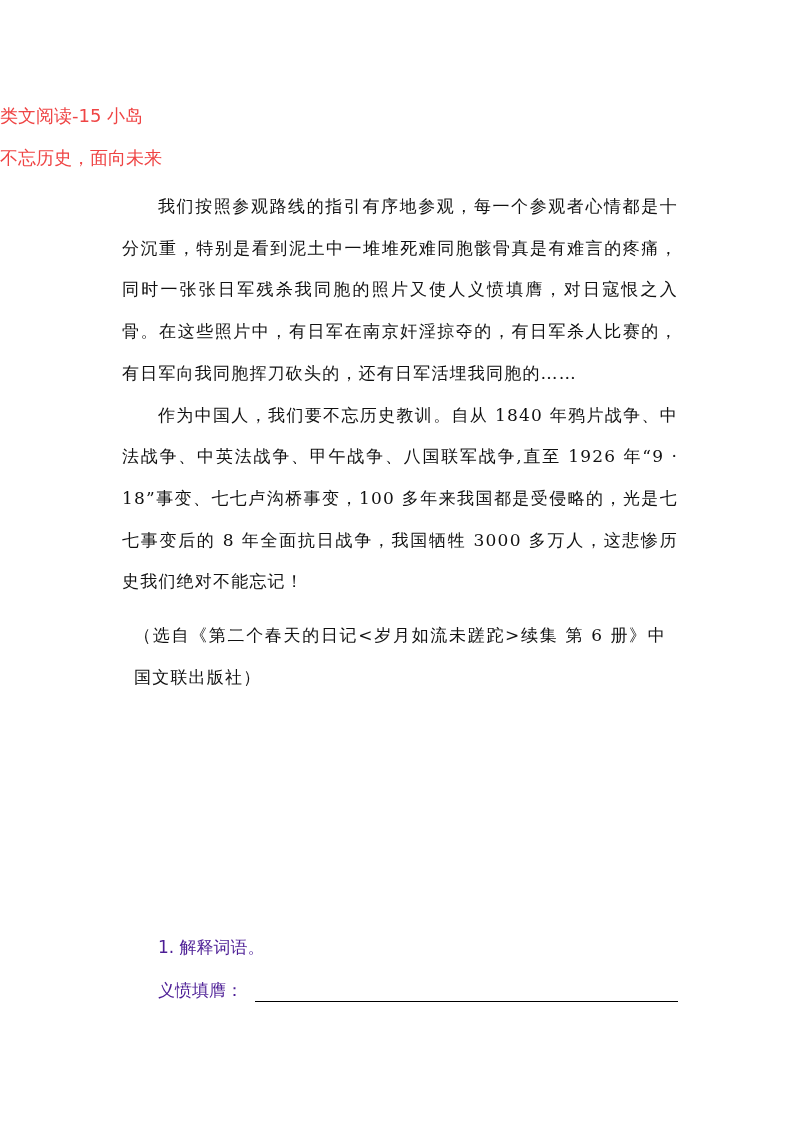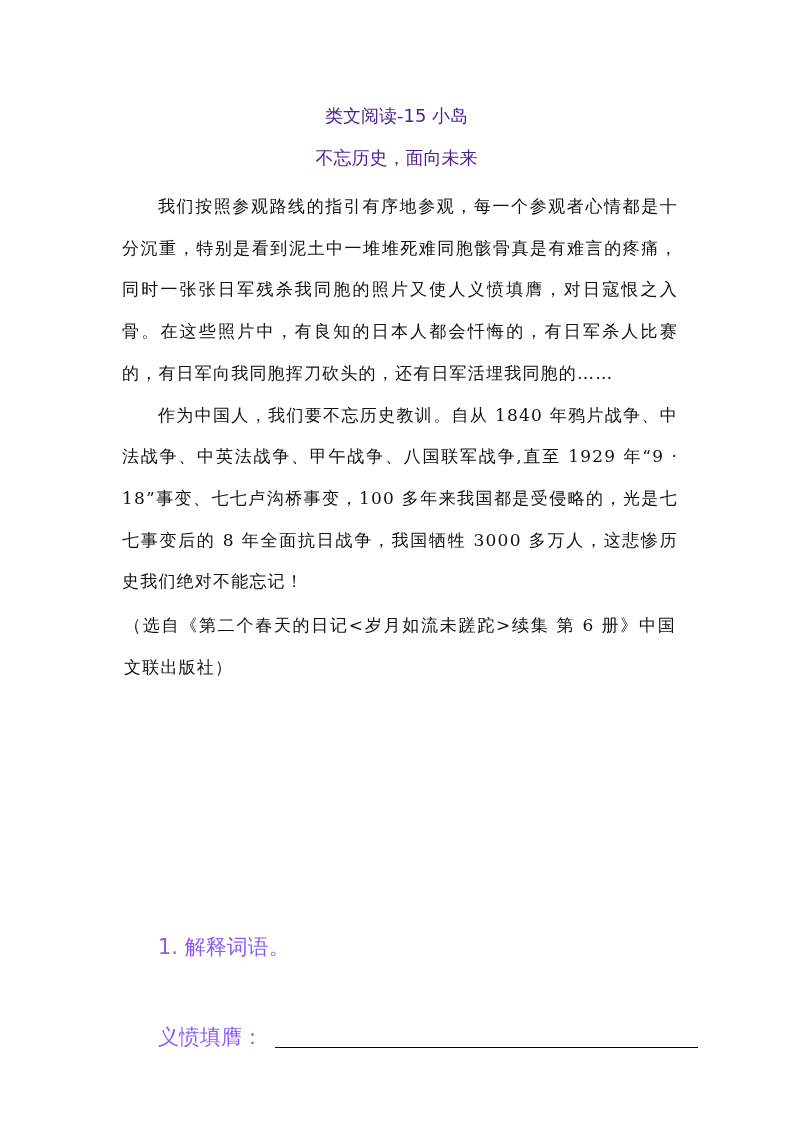--- a/index.html
+++ b/index.html
@@ -2,55 +2,55 @@
 <html><head>
 <meta charset="utf-8">
 <style>
   html, body { margin: 0; padding: 0; background: #ffffff; }
   body {
     width: 793px; height: 1122px; position: relative; overflow: hidden;
     font-family: "DejaVu Serif", "Liberation Serif", serif;
     color: #111111;
   }
   .title {
-    position: absolute; left: 0; width: 793px; text-align: center;
+    position: absolute; left: 0; width: 793px; 
     font-family: "DejaVu Sans", "Liberation Sans", sans-serif;
-    font-size: 18px; line-height: 24px; color: #4c1d95;
+    font-size: 18px; line-height: 24px; color: #ef4444;
   }
   .t1 { top: 104px; }
   .t2 { top: 146px; }
   .body {
     position: absolute; left: 122px; top: 186px; width: 556px;
     font-size: 17px; line-height: 41.7px;
     letter-spacing: 1.2px;
     text-align: justify; text-align-last: left;
   }
   .para { margin: 0; text-indent: 36px; }
-  .source { margin: 2px; text-indent: 0; }
+  .source { margin: 12px; text-indent: 0; }
   .q {
     position: absolute; left: 158px;
     font-family: "DejaVu Sans", "Liberation Sans", sans-serif;
-    font-size: 21px; line-height: 24px; color: #8b5cf6;
+    font-size: 17px; line-height: 24px; color: #4c1d95;
   }
   .q1 { top: 935px; }
-  .q2 { top: 1025px; display: flex; align-items: flex-start; }
+  .q2 { top: 978px; display: flex; align-items: center; }
   .answer-line {
     display: inline-block; width: 423px; height: 22px;
     border-bottom: 1.5px solid #000; margin-left: 12px;
   }
 </style>
 </head>
 <body>
 
 <div class="title t1">类文阅读-15  小岛</div>
 <div class="title t2">不忘历史，面向未来</div>
 
 <div class="body">
-  <p class="para">我们按照参观路线的指引有序地参观，每一个参观者心情都是十分沉重，特别是看到泥土中一堆堆死难同胞骸骨真是有难言的疼痛，同时一张张日军残杀我同胞的照片又使人义愤填膺，对日寇恨之入骨。在这些照片中，有良知的日本人都会忏悔的，有日军杀人比赛的，有日军向我同胞挥刀砍头的，还有日军活埋我同胞的……</p>
-  <p class="para">作为中国人，我们要不忘历史教训。自从 1840 年鸦片战争、中法战争、中英法战争、甲午战争、八国联军战争,直至 1929 年“9 · 18”事变、七七卢沟桥事变，100  多年来我国都是受侵略的，光是七七事变后的 8 年全面抗日战争，我国牺牲 3000 多万人，这悲惨历史我们绝对不能忘记！</p>
+  <p class="para">我们按照参观路线的指引有序地参观，每一个参观者心情都是十分沉重，特别是看到泥土中一堆堆死难同胞骸骨真是有难言的疼痛，同时一张张日军残杀我同胞的照片又使人义愤填膺，对日寇恨之入骨。在这些照片中，有日军在南京奸淫掠夺的，有日军杀人比赛的，有日军向我同胞挥刀砍头的，还有日军活埋我同胞的……</p>
+  <p class="para">作为中国人，我们要不忘历史教训。自从 1840 年鸦片战争、中法战争、中英法战争、甲午战争、八国联军战争,直至 1926 年“9 · 18”事变、七七卢沟桥事变，100  多年来我国都是受侵略的，光是七七事变后的 8 年全面抗日战争，我国牺牲 3000 多万人，这悲惨历史我们绝对不能忘记！</p>
   <p class="source">（选自《第二个春天的日记&lt;岁月如流未蹉跎&gt;续集  第 6 册》中国文联出版社）</p>
 </div>
 
 <div class="q q1">1. 解释词语。</div>
 <div class="q q2">
   <span>义愤填膺：</span>
   <span class="answer-line"></span>
 </div>
 
 </body></html>

